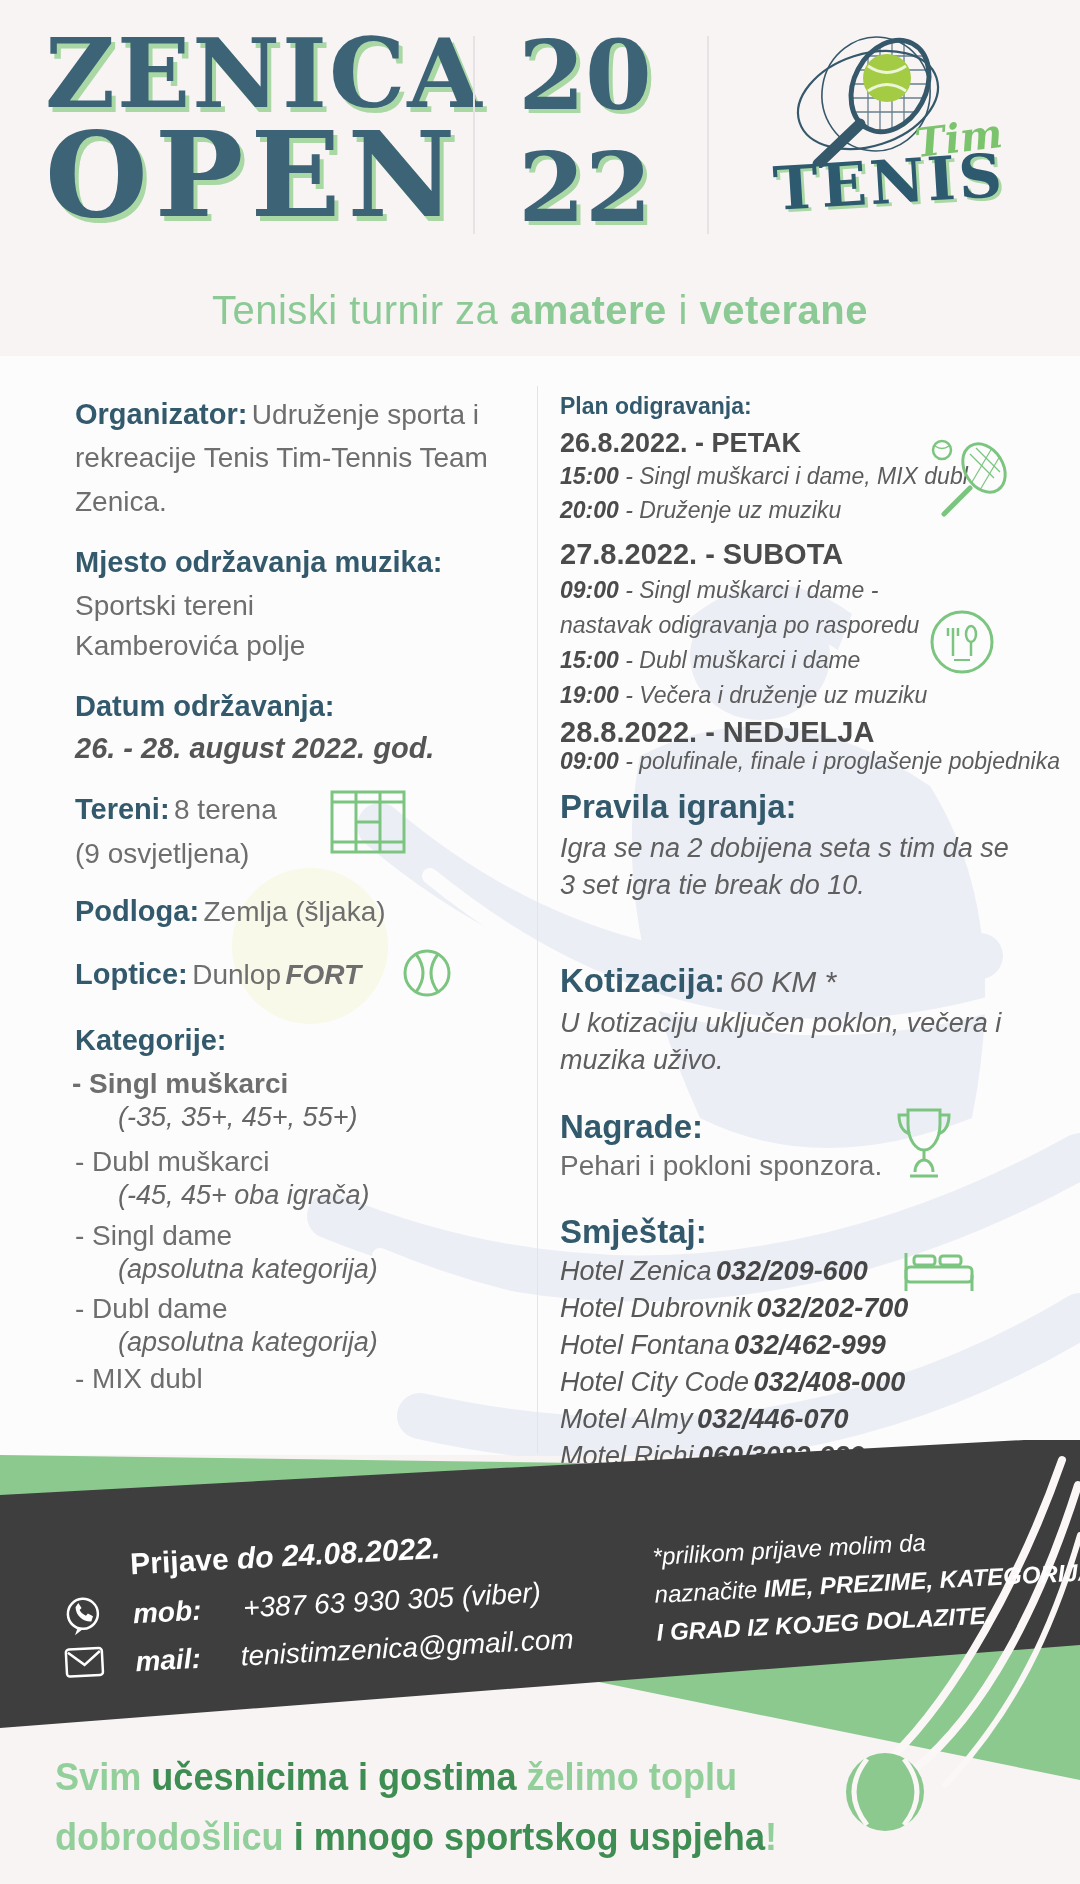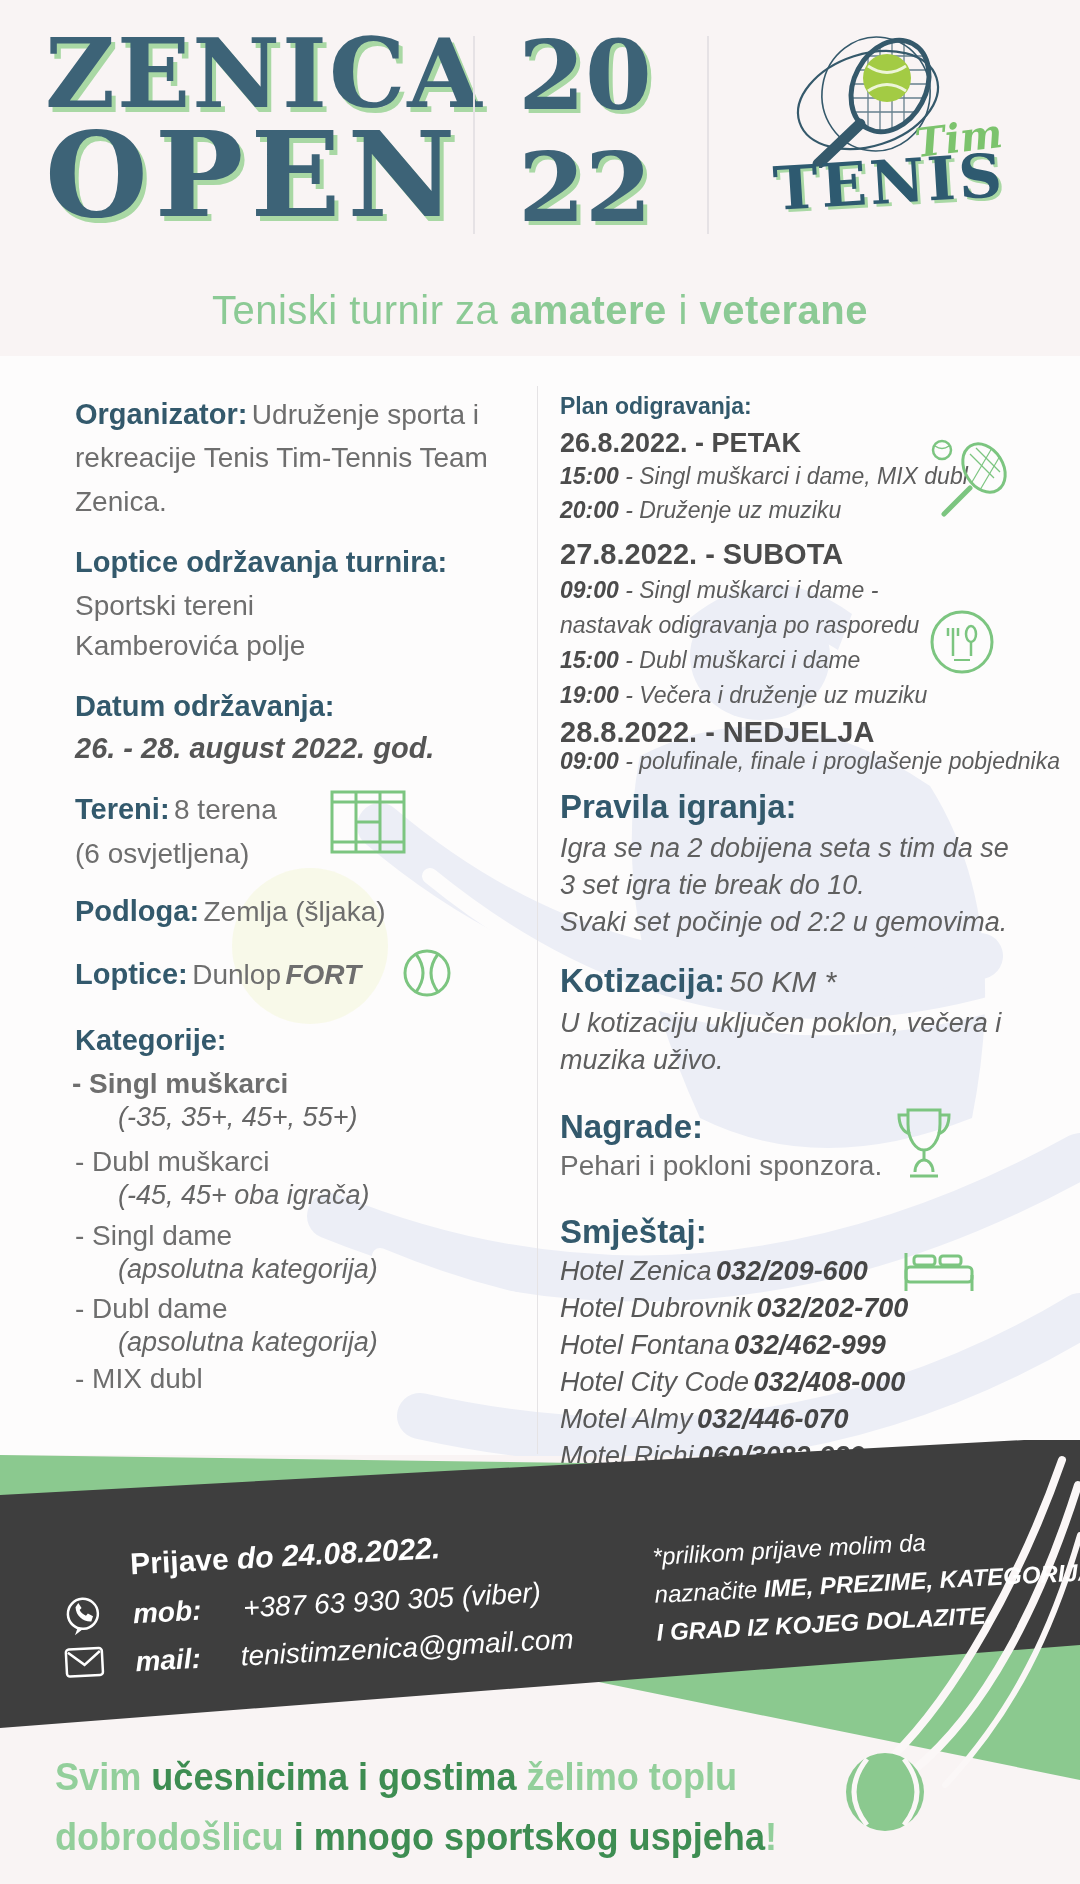--- a/index.html
+++ b/index.html
@@ -109,31 +109,31 @@
   </svg>
 
   <div class="colsep"></div>
 
   <div class="abs" style="left:75px;top:398px;">
     <span class="lbl">Organizator:</span>
     <span class="g">Udruženje sporta i</span></div>
   <div class="abs g" style="left:75px;top:442px;">rekreacije Tenis Tim-Tennis Team</div>
   <div class="abs g" style="left:75px;top:486px;">Zenica.</div>
 
-  <div class="abs lbl" style="left:75px;top:546px;">Loptice održavanja turnira:</div>
+  <div class="abs lbl" style="left:75px;top:546px;">Mjesto održavanja muzika:</div>
   <div class="abs g" style="left:75px;top:590px;">Sportski tereni</div>
   <div class="abs g" style="left:75px;top:630px;">Kamberovića polje</div>
 
   <div class="abs lbl" style="left:75px;top:690px;">Datum održavanja:</div>
   <div class="abs datum" style="left:75px;top:732px;">26. - 28. august 2022. god.</div>
 
   <div class="abs" style="left:75px;top:793px;">
     <span class="lbl">Tereni:</span>
     <span class="g">8 terena</span></div>
-  <div class="abs g" style="left:75px;top:838px;">(6 osvjetljena)</div>
+  <div class="abs g" style="left:75px;top:838px;">(9 osvjetljena)</div>
 
   <div class="abs" style="left:75px;top:895px;">
     <span class="lbl">Podloga:</span>
     <span class="g">Zemlja (šljaka)</span></div>
 
   <div class="abs" style="left:75px;top:958px;">
     <span class="lbl">Loptice:</span>
     <span class="g">Dunlop</span>
     <span class="g bi">FORT</span></div>
 
@@ -185,25 +185,24 @@
   <div class="abs sch" style="left:560px;top:682px;">
     <span class="t">19:00</span> <span>- Večera i druženje uz muziku</span></div>
 
   <div class="abs date29" style="left:560px;top:716px;">28.8.2022. - NEDJELJA</div>
   <div class="abs sch" style="left:560px;top:748px;">
     <span class="t">09:00</span> <span>- polufinale, finale i proglašenje pobjednika</span></div>
 
   <div class="abs biglbl" style="left:560px;top:788px;font-size:33px;">Pravila igranja:</div>
   <div class="abs rule" style="left:560px;top:833px;">Igra se na 2 dobijena seta s tim da se</div>
   <div class="abs rule" style="left:560px;top:870px;">3 set igra tie break do 10.</div>
-  <div class="abs rule" style="left:560px;top:907px;">Svaki set počinje od 2:2 u gemovima.</div>
 
   <div class="abs" style="left:560px;top:962px;">
     <span class="biglbl" style="font-size:33px;">Kotizacija:</span>
-    <span class="it" style="font-size:30px;color:#5f5f5f;">50 KM *</span></div>
+    <span class="it" style="font-size:30px;color:#5f5f5f;">60 KM *</span></div>
   <div class="abs rule" style="left:560px;top:1008px;">U kotizaciju uključen poklon, večera i</div>
   <div class="abs rule" style="left:560px;top:1045px;">muzika uživo.</div>
 
   <div class="abs biglbl" style="left:560px;top:1108px;font-size:33px;">Nagrade:</div>
   <div class="abs g" style="left:560px;top:1150px;">Pehari i pokloni sponzora.</div>
 
   <div class="abs biglbl" style="left:560px;top:1213px;font-size:33px;text-align:right;">Smještaj:</div>
   <div class="abs" style="left:560px;top:1256px;">
     <span class="hname">Hotel Zenica</span> <span class="hphone">032/209-600</span></div>
   <div class="abs" style="left:560px;top:1293px;">

